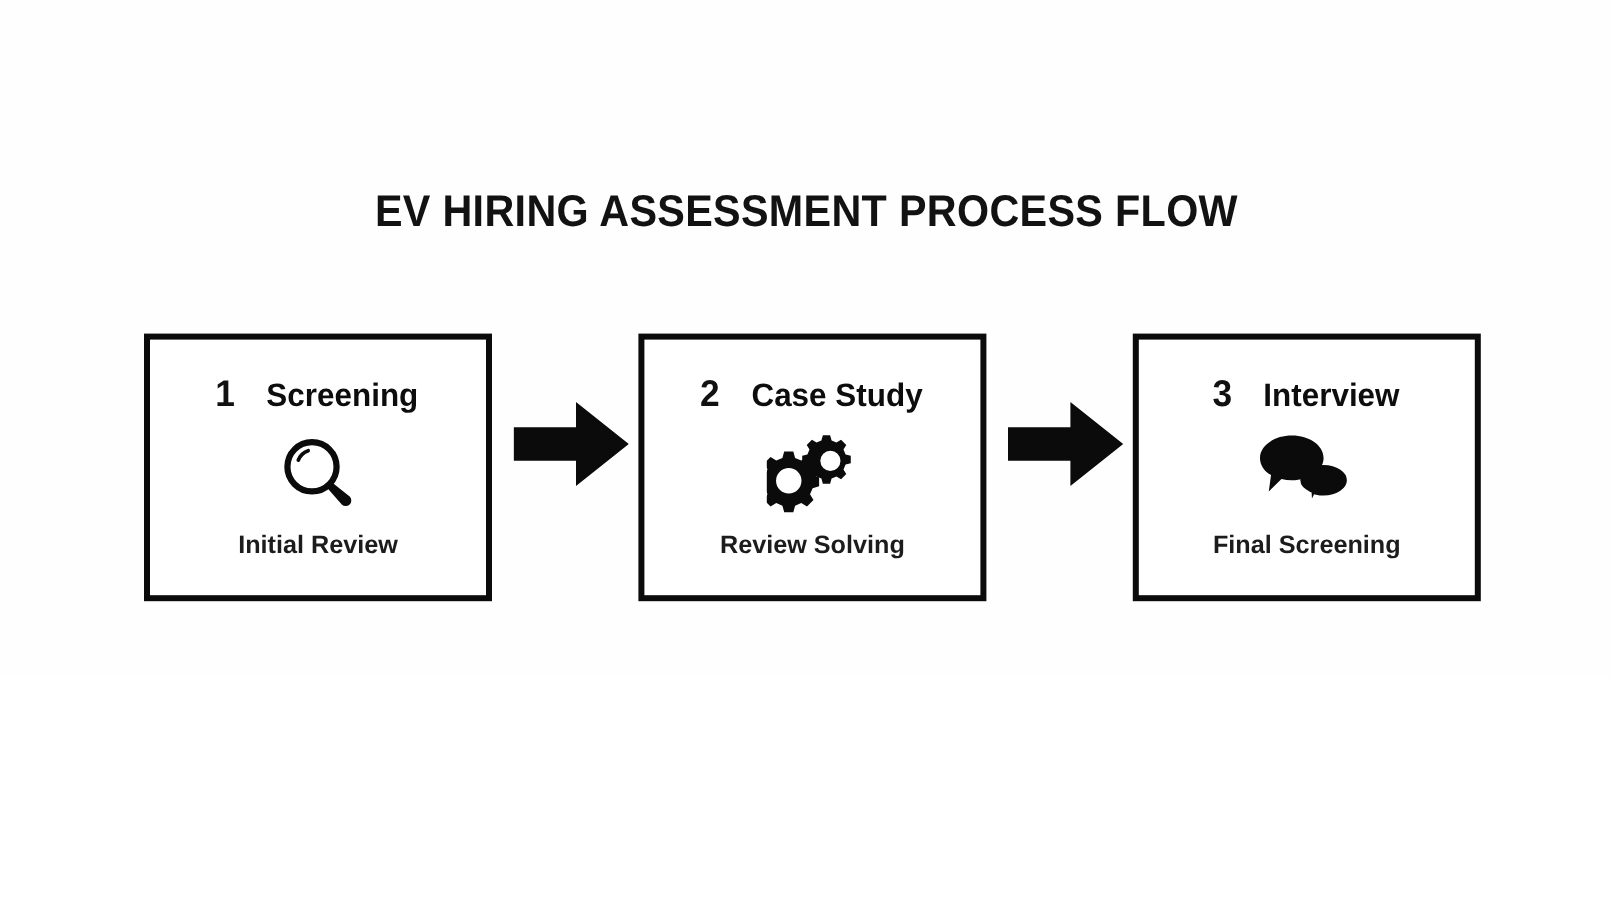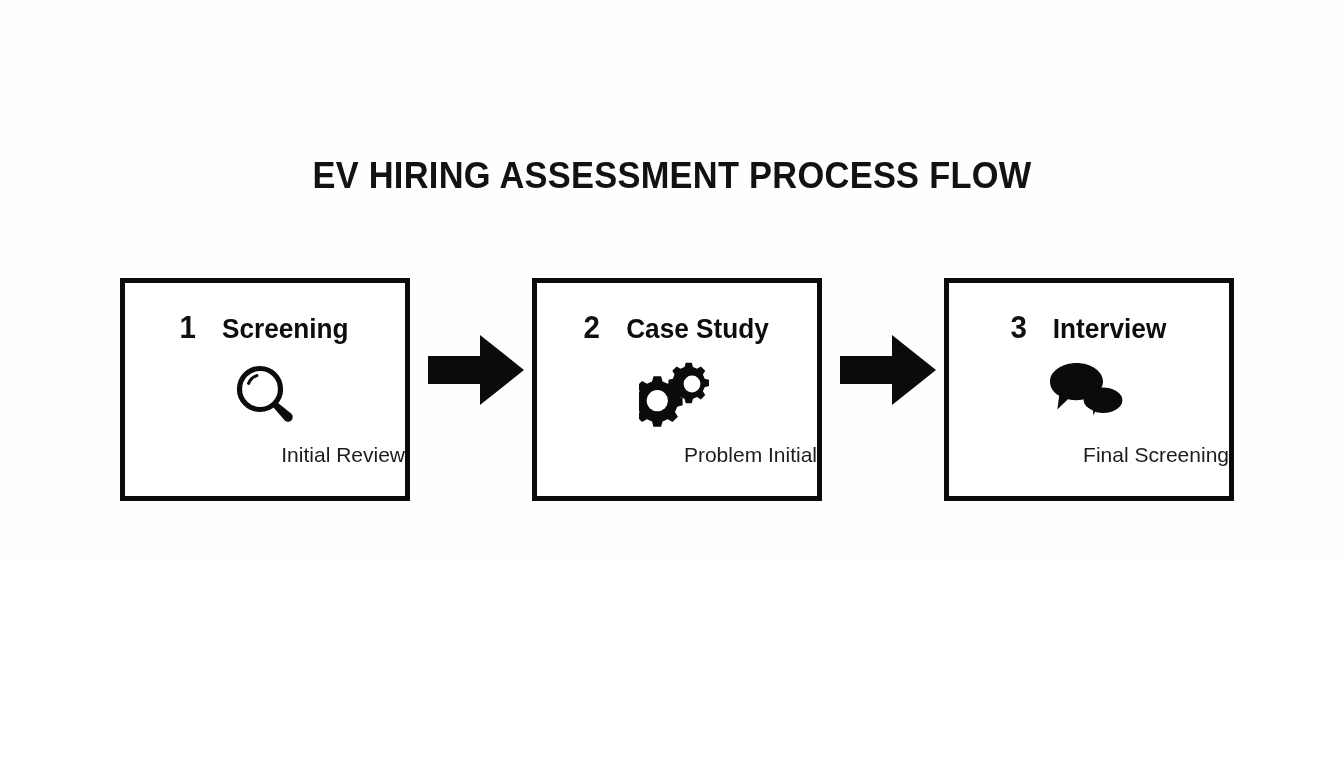--- a/index.html
+++ b/index.html
@@ -97,23 +97,23 @@
     display: flex;
     align-items: center;
     justify-content: center;
   }
 
   .step-caption {
     position: absolute;
     top: 160px;
     left: 0;
     width: 100%;
-    text-align: right;
+    text-align: center;
     font-size: 21px;
-    font-weight: 400;
+    font-weight: 700;
     color: #1c1c1c;
     white-space: nowrap;
   }
 
   
   .flow-arrow {
     position: absolute;
     top: 57px;
     width: 96px;
     height: 70px;
@@ -165,21 +165,21 @@
           <g fill="#0b0b0b">
 
             <path d="M52.5 3.2 h7.6 l1.5 5.4 5.1 2.2 4.8-2.9 5.4 5.4 -2.9 4.8 2.2 5.1 5.4 1.5 v7.6 l-5.4 1.5 -2.2 5.1 2.9 4.8 -5.4 5.4 -4.8-2.9 -5.1 2.2 -1.5 5.4 h-7.6 l-1.5-5.4 -5.1-2.2 -4.8 2.9 -5.4-5.4 2.9-4.8 -2.2-5.1 -5.4-1.5 v-7.6 l5.4-1.5 2.2-5.1 -2.9-4.8 5.4-5.4 4.8 2.9 5.1-2.2 Z" transform="translate(-6.5,-1.5) scale(0.80) translate(14,2)"></path>
             <circle cx="53" cy="24" r="8.4" fill="#ffffff"></circle>
 
             <path d="M52.5 3.2 h7.6 l1.5 5.4 5.1 2.2 4.8-2.9 5.4 5.4 -2.9 4.8 2.2 5.1 5.4 1.5 v7.6 l-5.4 1.5 -2.2 5.1 2.9 4.8 -5.4 5.4 -4.8-2.9 -5.1 2.2 -1.5 5.4 h-7.6 l-1.5-5.4 -5.1-2.2 -4.8 2.9 -5.4-5.4 2.9-4.8 -2.2-5.1 -5.4-1.5 v-7.6 l5.4-1.5 2.2-5.1 -2.9-4.8 5.4-5.4 4.8 2.9 5.1-2.2 Z" transform="translate(-38,13) scale(1.0)"></path>
             <circle cx="18.3" cy="40.7" r="10.6" fill="#ffffff"></circle>
           </g>
         </svg>
       </div>
-      <div class="step-caption">Problem Initial</div>
+      <div class="step-caption">Review Solving</div>
     </div>
 
     <div id="flow-arrow-2" class="flow-arrow">
       <svg width="96" height="70" viewBox="0 0 96 70" aria-hidden="true">
         <path d="M0 21 L52 21 L52 0 L96 35 L52 70 L52 49 L0 49 Z" fill="#0b0b0b"></path>
       </svg>
     </div>
 
     <div id="step-box-3" class="step-box">
       <div class="step-head">

